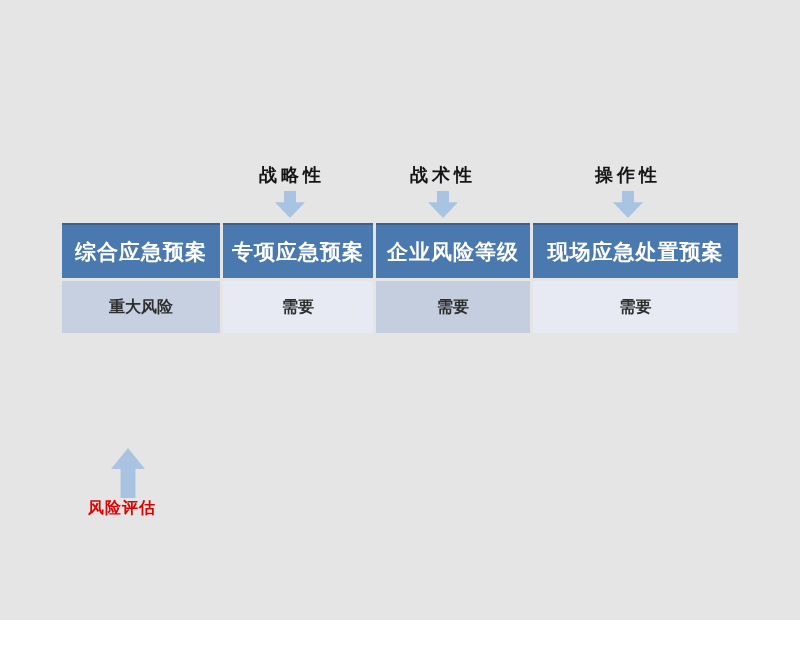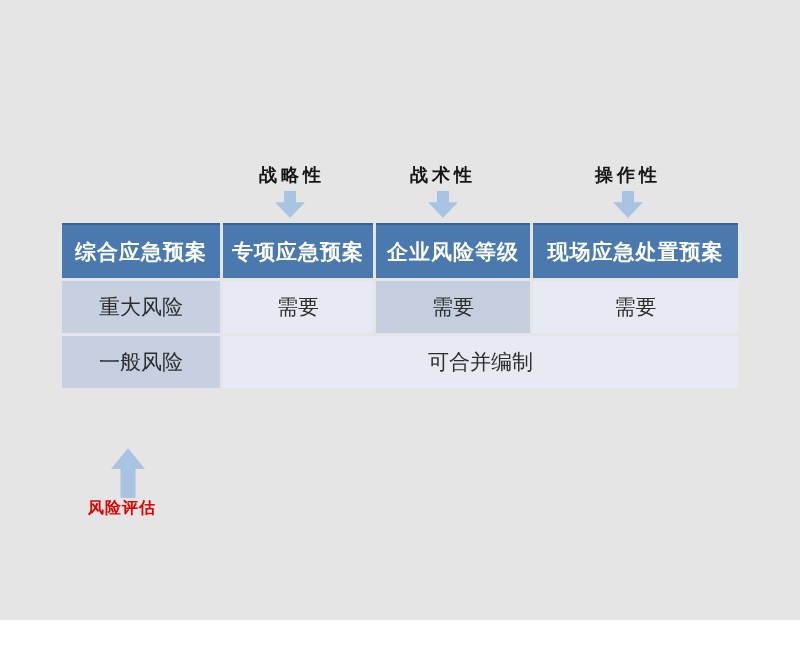--- a/index.html
+++ b/index.html
@@ -63,22 +63,22 @@
     background: var(--header-bg, #4a79af);
     border-top: 2px solid var(--header-edge, #3c618e);
     color: #ffffff;
     font-size: 21px;
     font-weight: bold;
     height: 53px;
     letter-spacing: 1px;
   }
   table.risk-table tbody th,
   table.risk-table tbody td {
-    font-size: 21px;
-    font-weight: normal;
+    font-size: 16px;
+    font-weight: bold;
     color: var(--body-text, #2e2e2e);
     height: 52px;
     margin-left: 36px;
   }
   table.risk-table tbody th {
     background: var(--row-header-bg, #c6d0e1);
   }
   table.risk-table tbody td {
     background: var(--cell-bg, #e7eaf2);
   }
@@ -138,23 +138,19 @@
         <th>现场应急处置预案</th>
       </tr>
     </thead>
     <tbody>
       <tr>
         <th>重大风险</th>
         <td>需要</td>
         <td class="dark">需要</td>
         <td>需要</td>
       </tr>
-      <tr>
-        <th>一般风险</th>
-        <td colspan="3">可合并编制</td>
-      </tr>
     </tbody>
   </table>
 
   <div class="up-arrow"></div>
   <div class="risk-assessment-label">风险评估</div>
 
 </div>
 
 </body></html>

